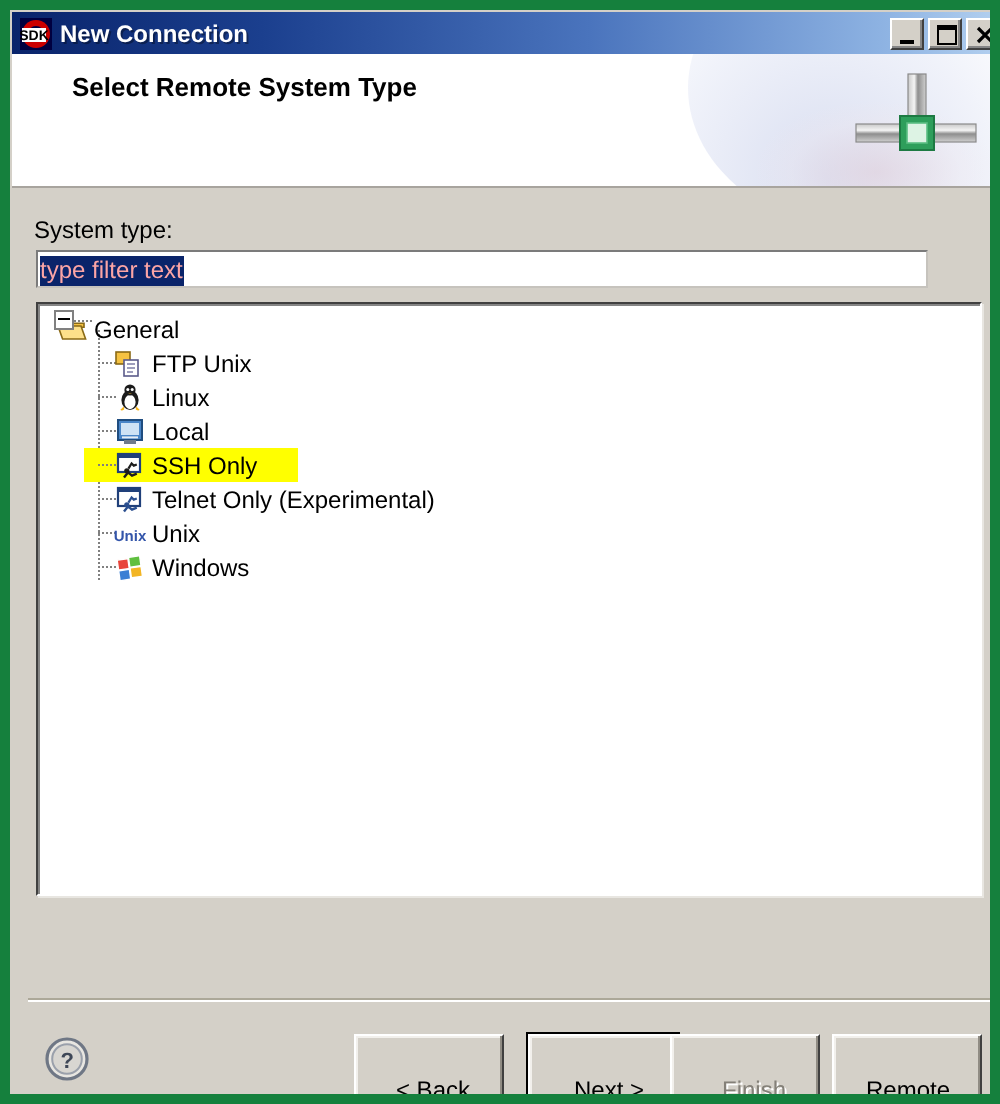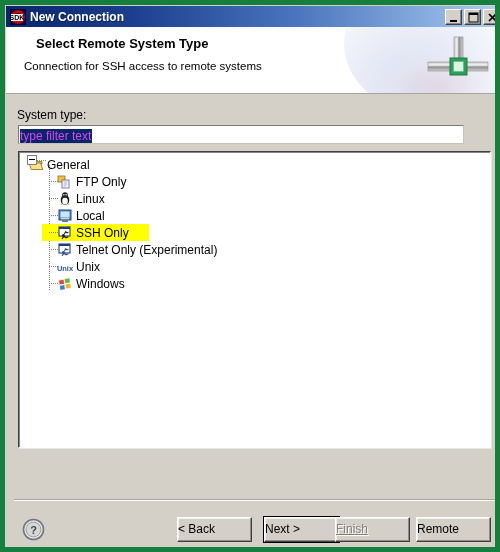--- a/index.html
+++ b/index.html
@@ -128,21 +128,21 @@
     border: 1px solid #7b7b7b;
     border-right-color: #c6c3bd;
     border-bottom-color: #c6c3bd;
     box-sizing: border-box;
     overflow: hidden;
     cursor: text;
   }
   .filter-sel {
     display: inline-block;
     background: #0a246a;
-    color: #d946ef;
+    color: #fca5a5;
     font-size: 12px;
     line-height: 15px;
     margin: 1px 0 0 1px;
     padding: 0 1px 0 0;
     white-space: nowrap;
   }
 
   .tree-panel {
     position: absolute;
     left: 13px; top: 146px;
@@ -257,23 +257,23 @@
     background: #d4d0c8;
     border: 1px solid #ffffff;
     border-right-color: #404040;
     border-bottom-color: #404040;
     box-shadow: inset -1px -1px 0 #908c84, inset 1px 1px 0 #f2f0ec;
     font-family: "Liberation Sans", sans-serif;
     font-size: 12px;
     color: #000000;
     box-sizing: border-box;
     cursor: default;
-    padding: 0;
+    padding: 16px;
     line-height: 23px;
-    text-align: left;
+    text-align: right;
   }
   .btn.default {
     outline: 1px solid #000000;
     outline-offset: 0px;
   }
   .btn.disabled { color: #848078; text-shadow: 1px 1px 0 #ffffff; text-decoration: underline; }
   #btn-back   { left: 172px; width: 75px; }
   #btn-next   { left: 259px; width: 75px; }
   #btn-finish { left: 330px; width: 75px; }
   #btn-cancel { left: 411px; width: 75px; }
@@ -311,21 +311,20 @@
             <path d="M3 3 L10 10 M10 3 L3 10" stroke="#000" stroke-width="1.6"></path>
           </svg>
       </span>
     </span>
   </div>
 
   <div class="banner">
     <div class="banner-swirl"></div>
     <div class="banner-swirl2"></div>
     <div class="banner-title">Select Remote System Type</div>
-    <div class="banner-sub">Connection for SSH access to remote systems</div>
     <div class="banner-gfx">
       <svg width="64" height="54" viewBox="0 0 64 54">
         <defs>
           <linearGradient id="pipeH" x1="0" y1="0" x2="0" y2="1">
             <stop offset="0%" stop-color="#c9c9c9"></stop>
             <stop offset="35%" stop-color="#f4f4f4"></stop>
             <stop offset="55%" stop-color="#8e8e8e"></stop>
             <stop offset="100%" stop-color="#d0d0d0"></stop>
           </linearGradient>
           <linearGradient id="pipeV" x1="0" y1="0" x2="1" y2="0">
@@ -367,21 +366,21 @@
 
       <div class="row child">
         <span class="hline" style="top:8px;"></span>
         <span class="icon16">
           <svg width="16" height="16" viewBox="0 0 16 16">
             <rect x="1" y="2" width="7" height="6" fill="#f5c242" stroke="#8a6a16" stroke-width="0.8"></rect>
             <rect x="5" y="6" width="7" height="8" fill="#ffffff" stroke="#5a5a8a" stroke-width="0.8"></rect>
             <path d="M6.5 8 h4 M6.5 10 h4 M6.5 12 h3" stroke="#7f7fa6" stroke-width="0.7"></path>
           </svg>
         </span>
-        <span class="lbl">FTP Only</span>
+        <span class="lbl">FTP Unix</span>
       </div>
 
       <div class="row child">
         <span class="hline" style="top:8px;"></span>
         <span class="icon16">
           <svg width="16" height="16" viewBox="0 0 16 16">
             <ellipse cx="8" cy="9" rx="4.3" ry="5" fill="#1b1b1b"></ellipse>
             <ellipse cx="8" cy="10" rx="2.8" ry="3.6" fill="#ffffff"></ellipse>
             <circle cx="8" cy="4" r="2.8" fill="#1b1b1b"></circle>
             <circle cx="6.9" cy="3.7" r="0.75" fill="#ffffff"></circle>

